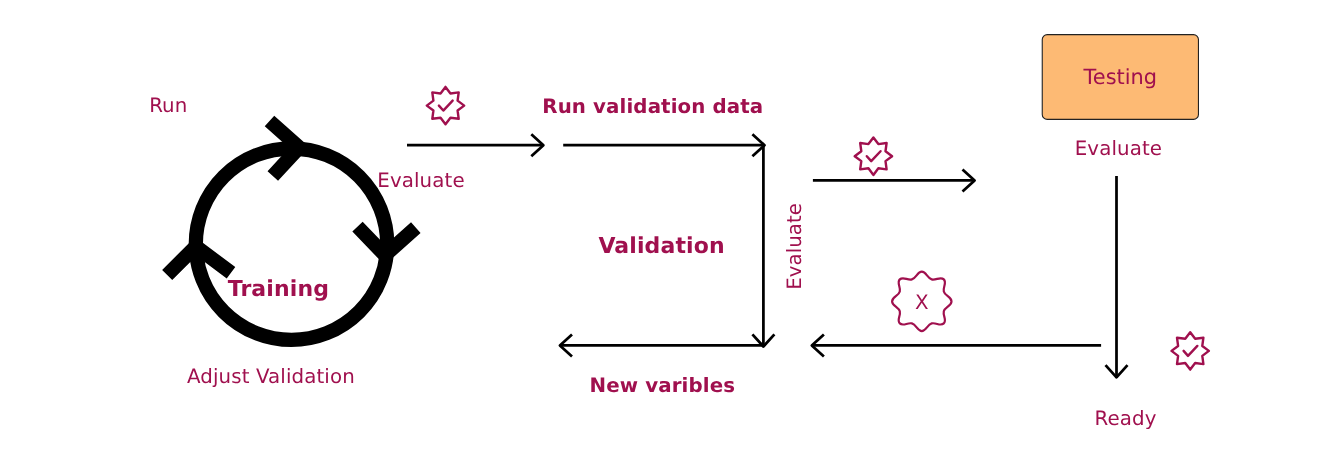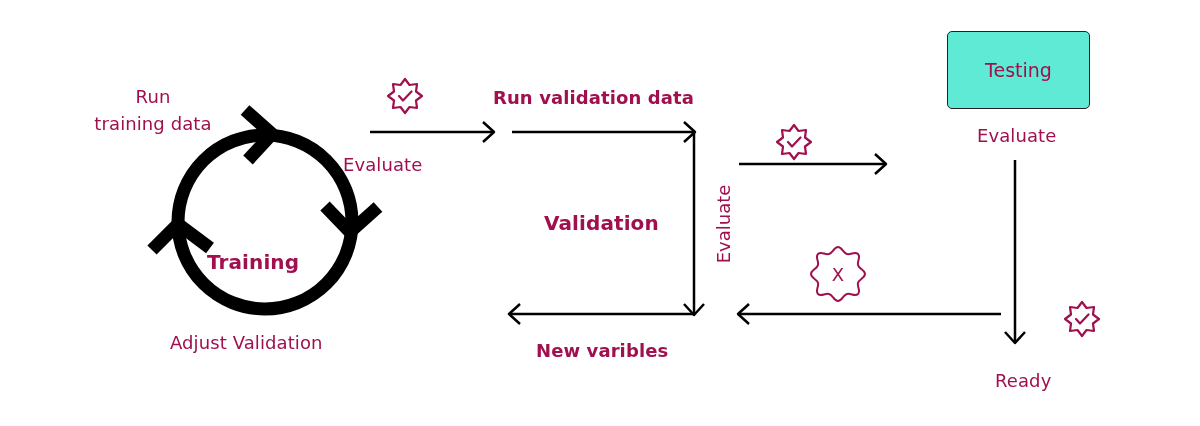--- a/index.html
+++ b/index.html
@@ -35,21 +35,21 @@
     }
     .lbl.center {
       text-align: center;
     }
     #testing-box {
       position: absolute;
       left: 947px;
       top: 31px;
       width: 143px;
       height: 78px;
-      background: #5eead4;
+      background: #fdba74;
       border: 1.5px solid #222222;
       border-radius: 5px;
       box-sizing: border-box;
       display: flex;
       align-items: center;
       justify-content: center;
     }
     #testing-box span {
       color: #a0104e;
       font-size: 19px;
@@ -126,21 +126,20 @@
     <path d="M-6,0 L-2,4.5 L6.5,-4.5" fill="none" stroke="#a0104e" stroke-width="2.2" stroke-linecap="round" stroke-linejoin="round"></path>
   </g>
   <g transform="translate(838,274)">
     <path d="M0,-27 C4,-27 5,-21 9,-20 C13,-19 17,-23 20,-20 C23,-17 19,-13 20,-9 C21,-5 27,-4 27,0 C27,4 21,5 20,9 C19,13 23,17 20,20 C17,23 13,19 9,20 C5,21 4,27 0,27 C-4,27 -5,21 -9,20 C-13,19 -17,23 -20,20 C-23,17 -19,13 -20,9 C-21,5 -27,4 -27,0 C-27,-4 -21,-5 -20,-9 C-19,-13 -23,-17 -20,-20 C-17,-23 -13,-19 -9,-20 C-5,-21 -4,-27 0,-27 Z" fill="none" stroke="#a0104e" stroke-width="2"></path>
     <text x="0" y="7" text-anchor="middle" font-family="DejaVu Sans, sans-serif" font-size="18" fill="#a0104e">X</text>
   </g>
 </svg>
 
 <div class="lbl center" style="left:83px; top:86px; width:140px;">
   <div>Run</div>
-  <div style="margin-top:5px;">training data</div>
 </div>
 <div class="lbl bold" style="left:207px; top:215px;margin-top:36px;">Training</div>
 <div class="lbl" style="left:170px; top:332px;">Adjust Validation</div>
 <div class="lbl" style="left:343px; top:154px;">Evaluate</div>
 
 <div class="lbl" style="left:493px; top:87px;font-weight:bold;">Run validation data</div>
 <div class="lbl bold" style="left:544px; top:212px;">Validation</div>
 <div class="lbl" style="left:536px; top:340px;font-weight:bold;">New varibles</div>
 <div id="eval-vertical">Evaluate</div>
 

